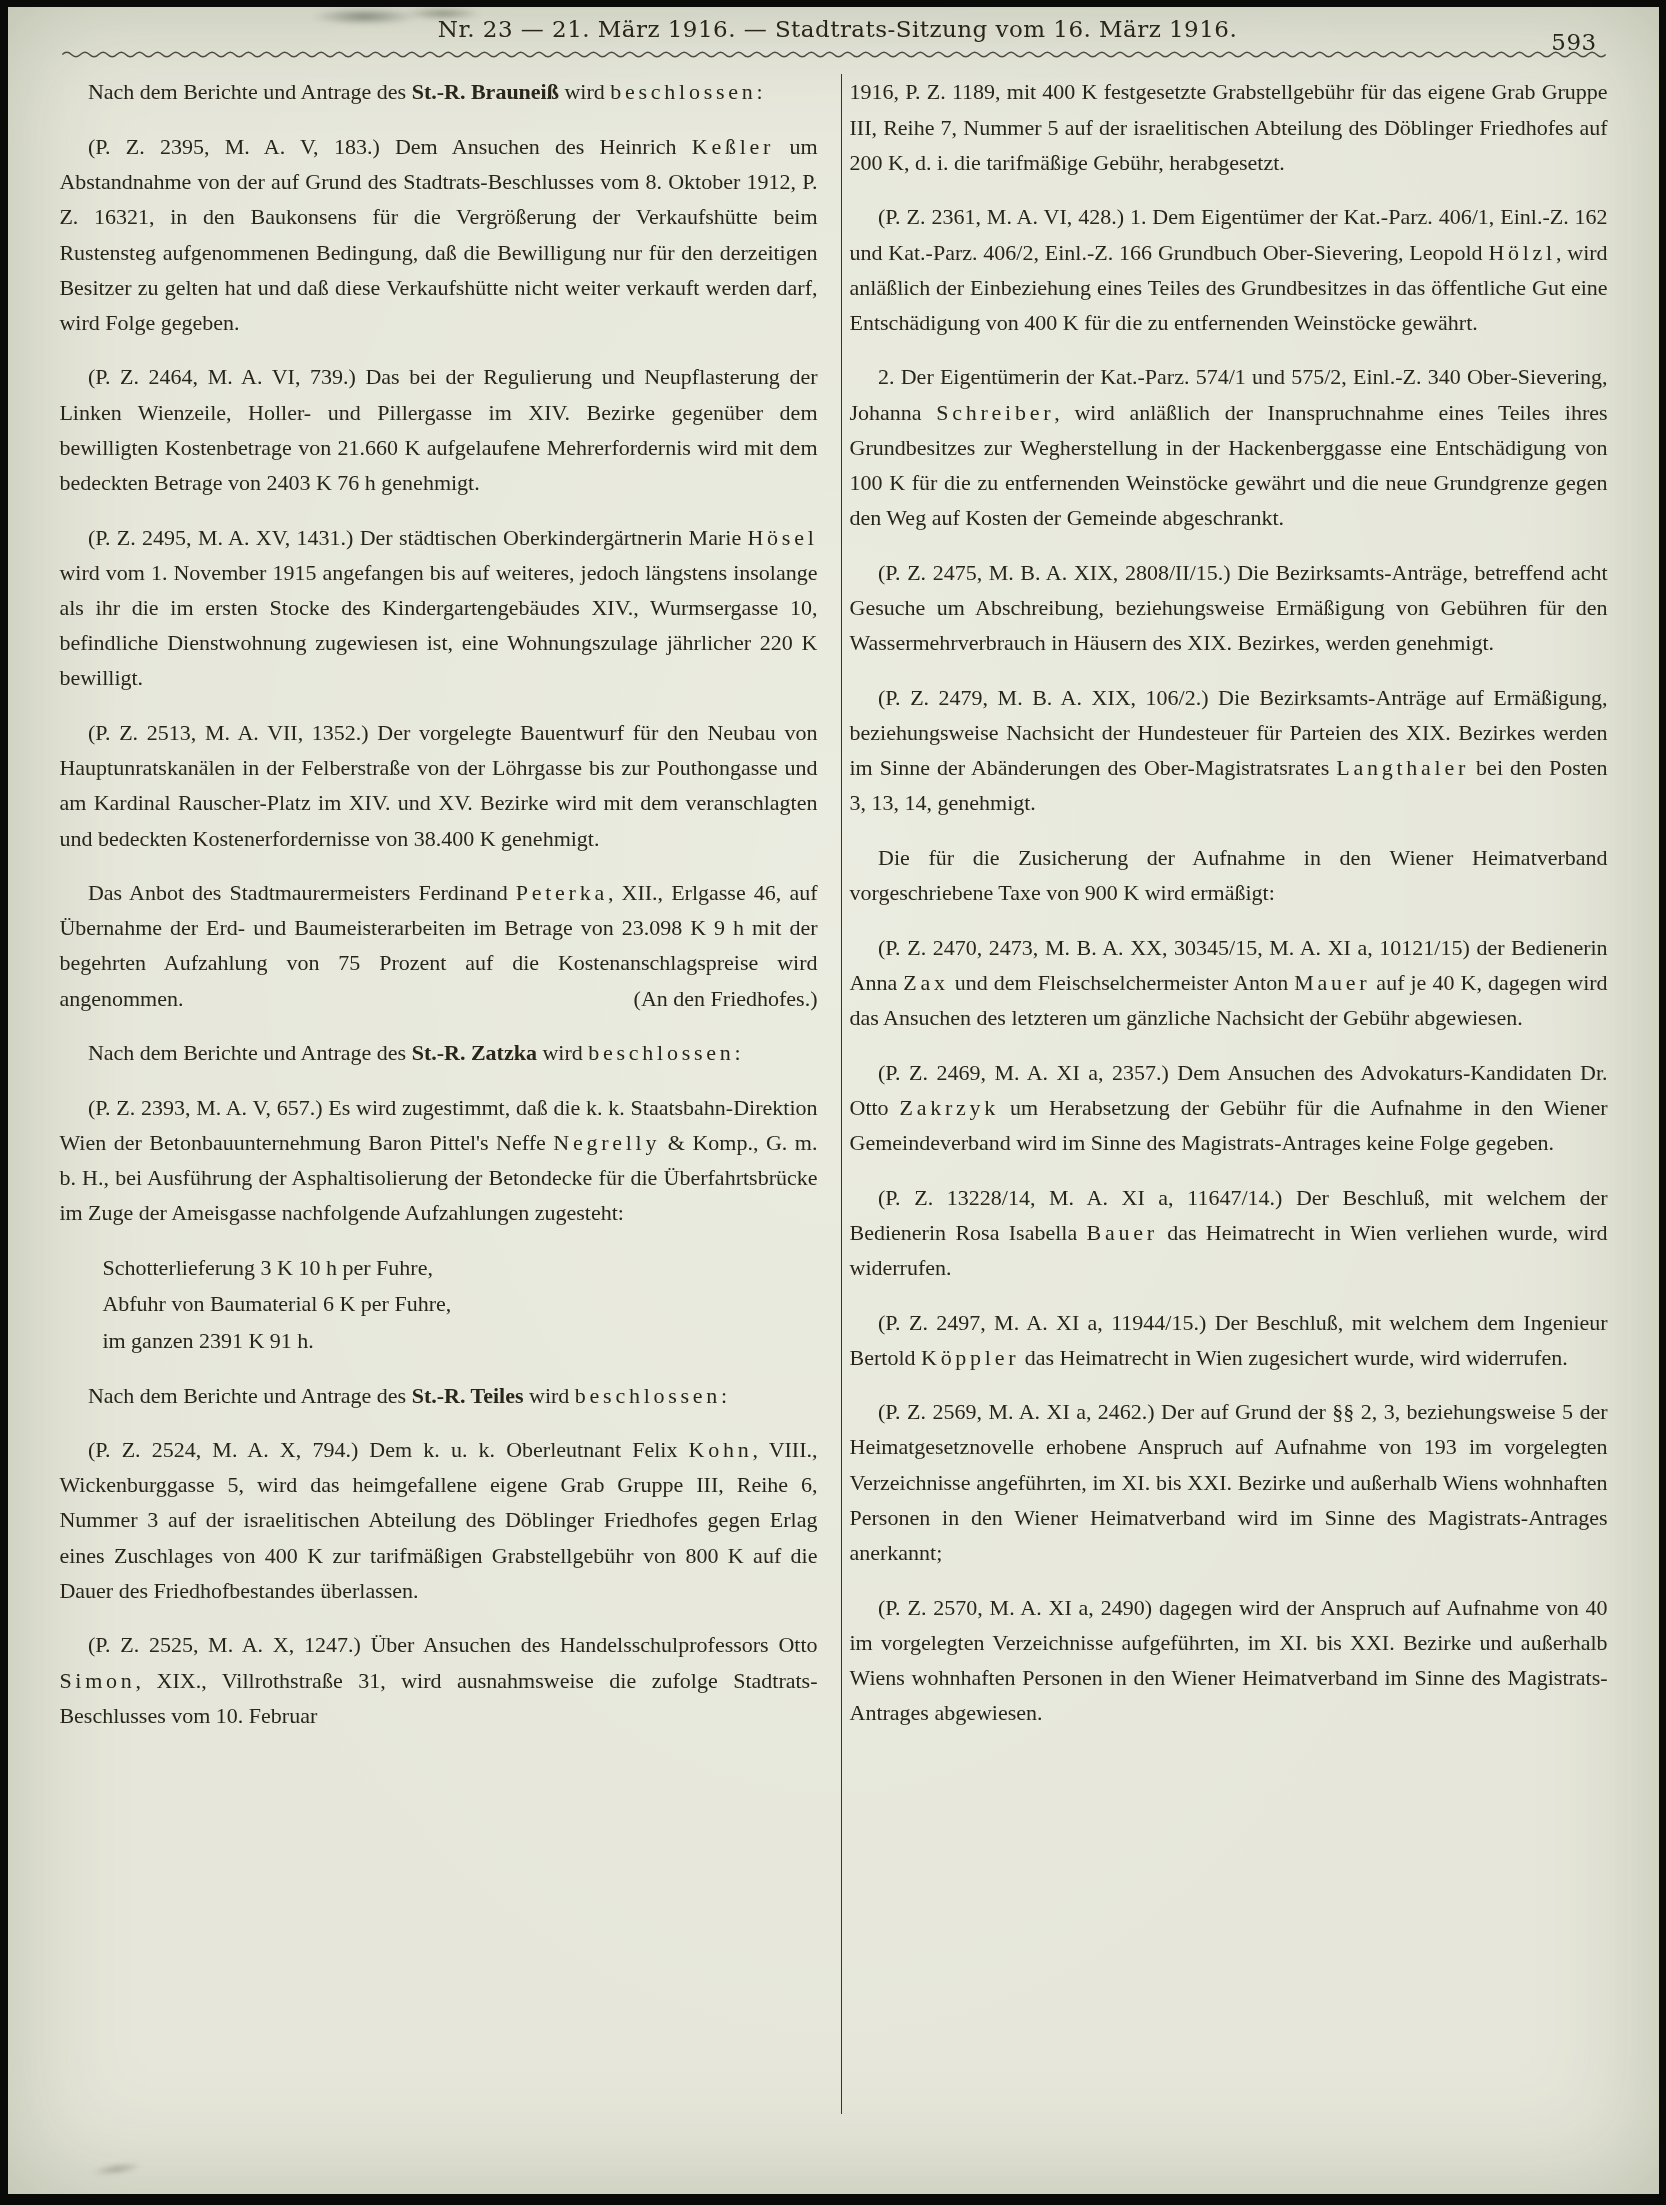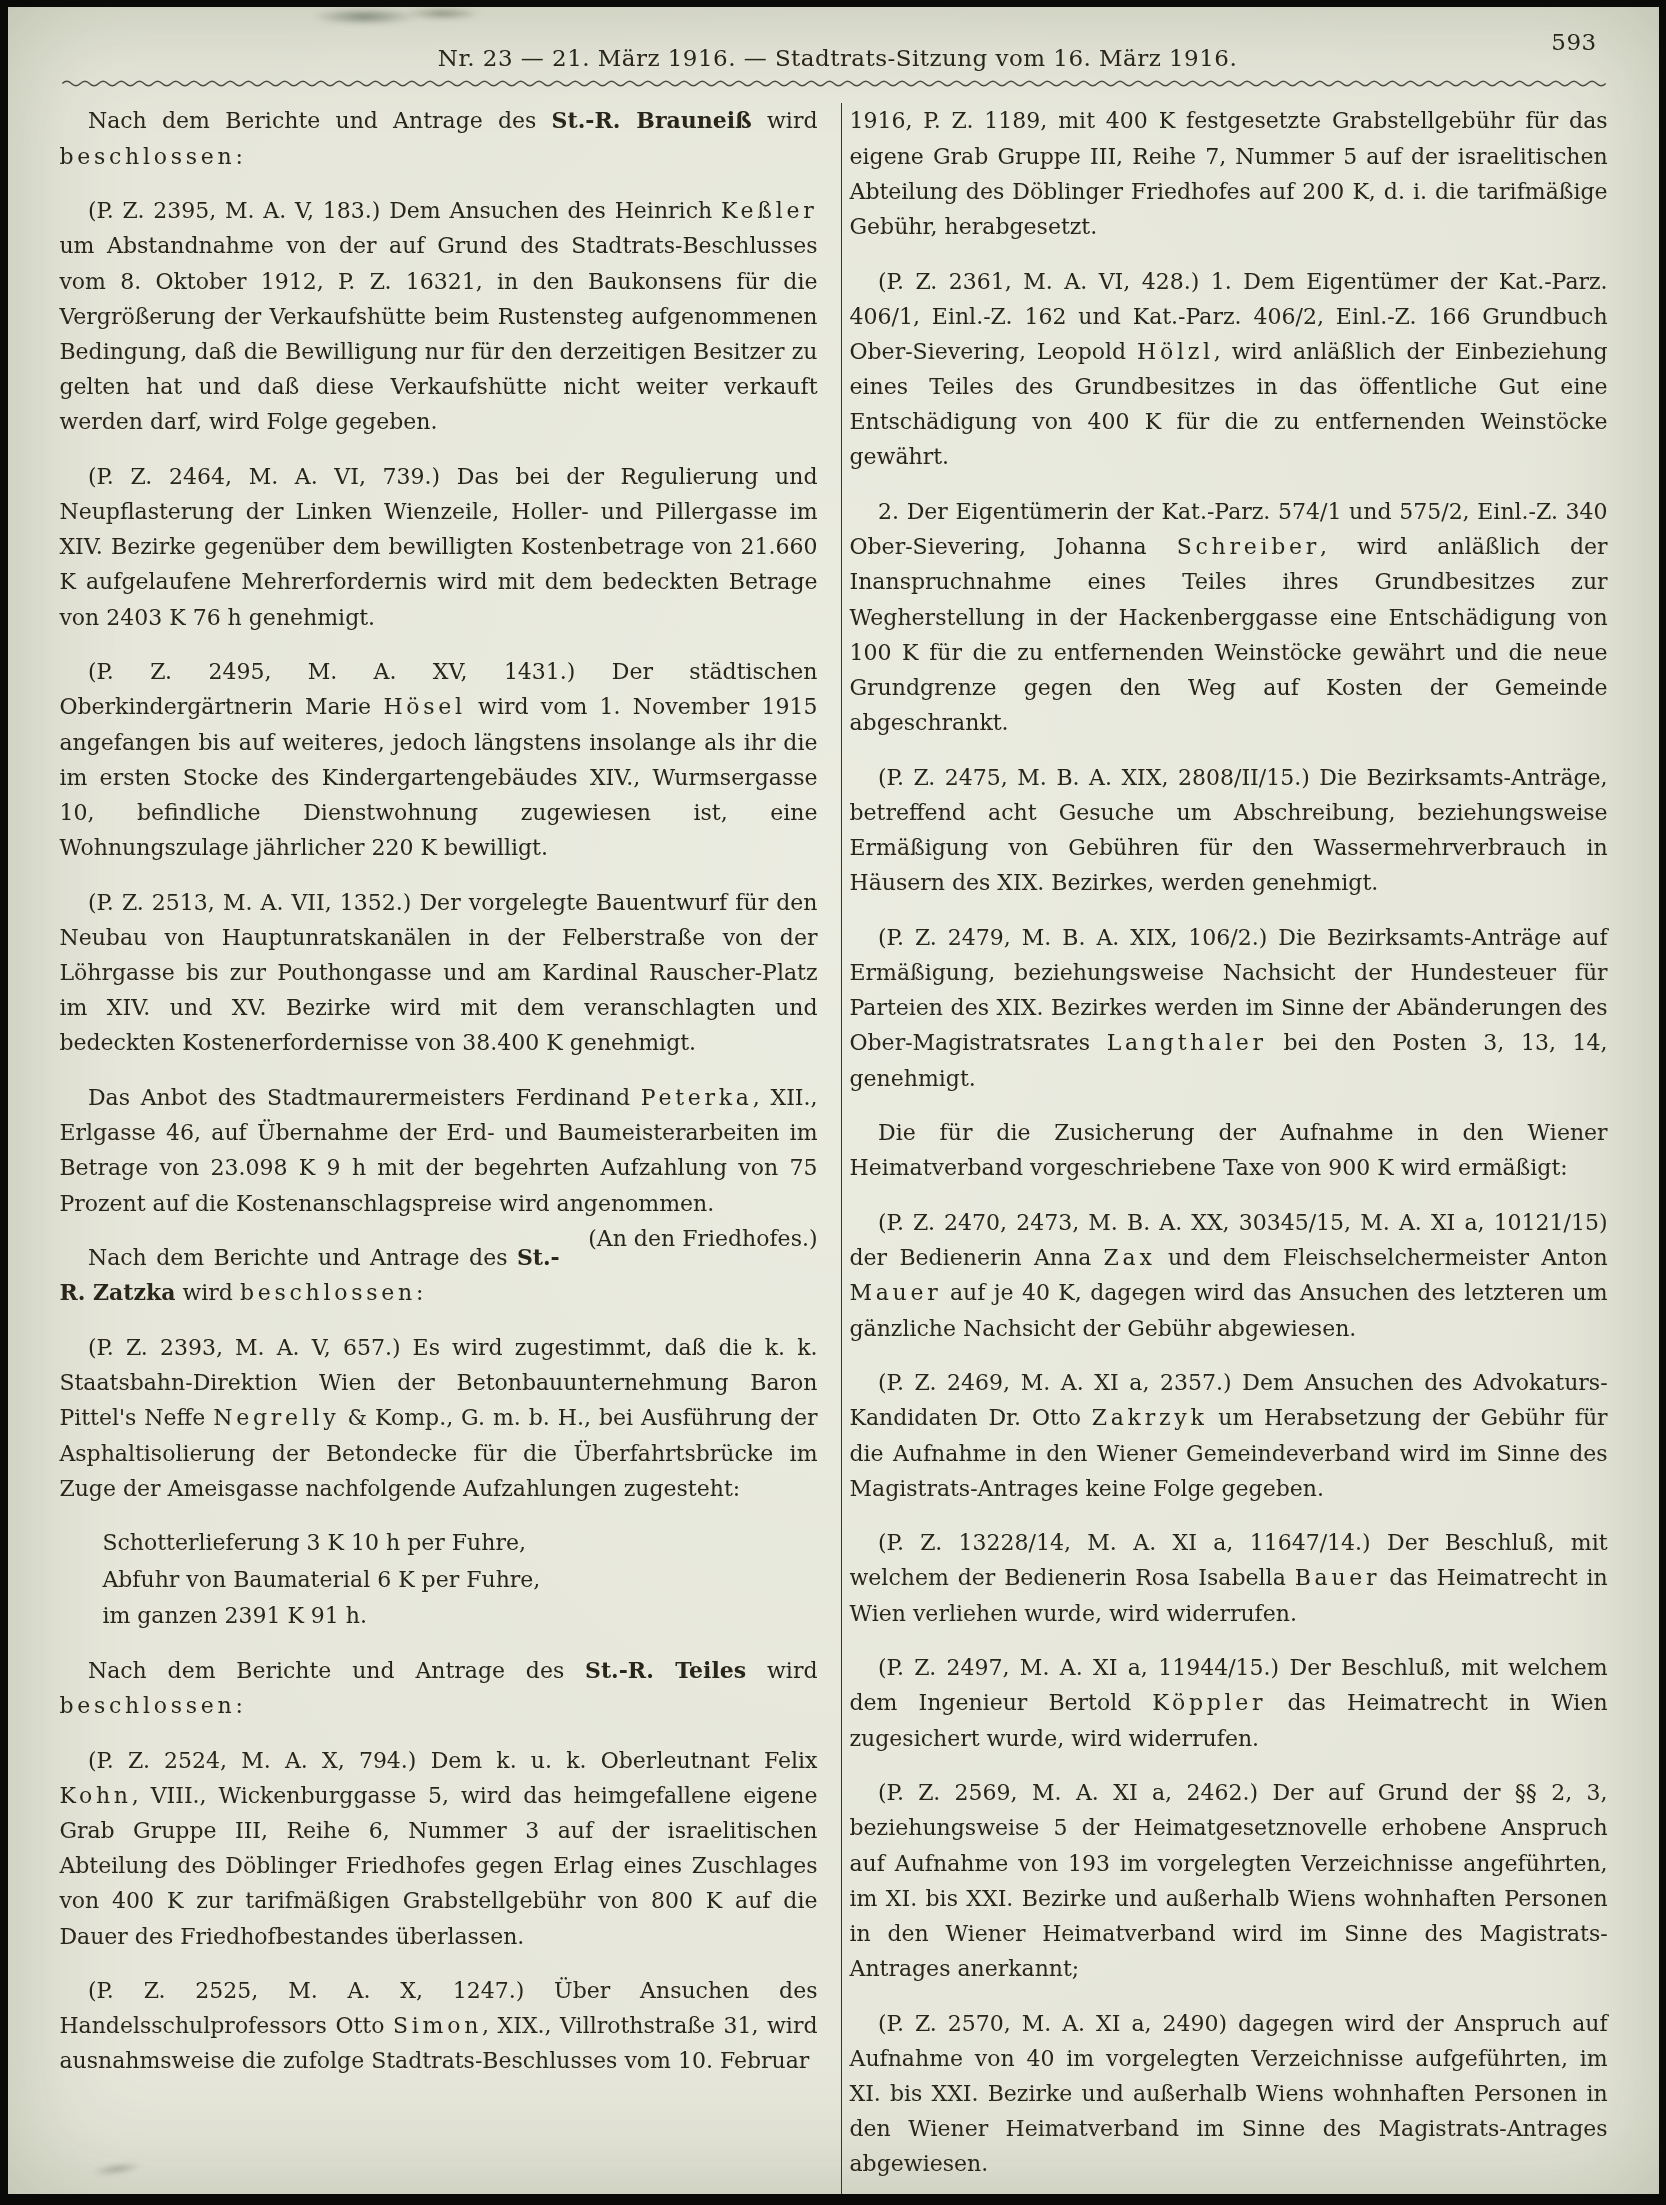--- a/index.html
+++ b/index.html
@@ -36,21 +36,21 @@
   }
   .a1 { left: 303px; top: 1.3px; width: 107px; height: 17px;
         background: radial-gradient(ellipse, rgba(60,75,60,0.55), rgba(60,75,60,0) 70%); }
   .a2 { left: 396px; top: 0px; width: 78px; height: 13px;
         background: radial-gradient(ellipse, rgba(70,80,60,0.5), rgba(70,80,60,0) 70%); }
   .a3 { left: 83px; bottom: 19.4px; width: 52px; height: 10.4px; transform: rotate(-8deg);
         background: radial-gradient(ellipse, rgba(70,70,60,0.4), rgba(70,70,60,0) 70%); }
 
   .page-header {
     position: relative;
-    padding-top: 38px;
+    padding-top: 9px;
     text-align: center;
     font-size: 23px;
     letter-spacing: 0.02em;
     margin-left: 8px;
   }
   .page-number {
     position: absolute;
     right: 62px;
     top: 22px;
     font-size: 23px;
@@ -75,21 +75,21 @@
   }
   .column {
     flex: 1 1 0;
     font-size: 22px;
     line-height: 1.6;
     text-align: justify;
   }
   .column.left  { padding-right: 23px; }
   .column.right { padding-left: 8px; border-left: 1.3px solid #3a352b; }
 
-  .block { margin: 0 0 19.4px; text-indent: 28.5px; }
+  .block { margin: 0 0 19.4px; text-indent: 28.5px; font-family: Liberation Serif, serif; }
   .block.noindent { text-indent: 0; }
   .block.line { margin: 0 0 1.3px; text-align: left; text-indent: 43px; }
   .block.mt { margin-top: 19.4px; }
   .bold { font-weight: bold; }
   .spaced { letter-spacing: 0.17em; }
   .right-note { float: right; }
 </style>
 </head>
 <body>
 

